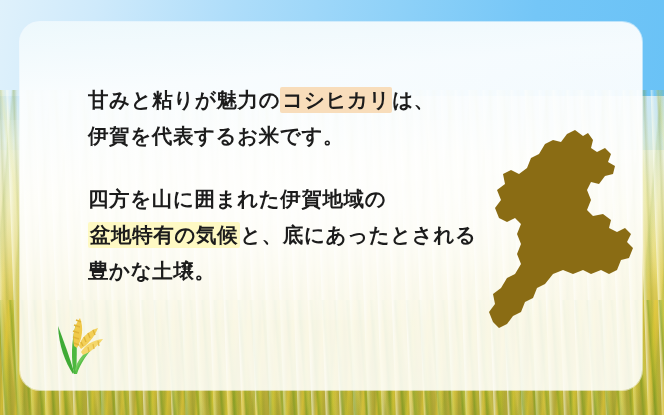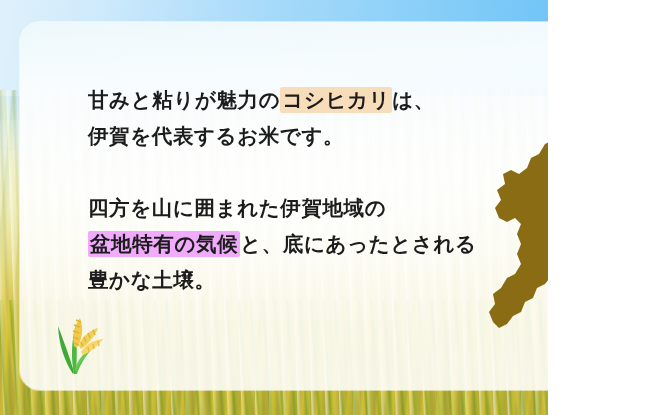--- a/index.html
+++ b/index.html
@@ -2,21 +2,21 @@
 <html lang="ja"><head>
 <meta charset="utf-8">
 <style>
   html, body {
     margin: 0;
     padding: 0;
     background: #ffffff;
   }
   #stage {
     position: relative;
-    width: 548px;
+    width: 664px;
     height: 415px;
     overflow: hidden;
     font-family: "DejaVu Sans", "Liberation Sans", sans-serif;
   }
 
   
   .bg-sky {
     position: absolute;
     left: 0; top: 0;
     width: 664px; height: 150px;
@@ -116,36 +116,36 @@
       rgba(255,255,250,0.45) 100%);
   }
 
   
   .copy {
     position: absolute;
     left: 88px; top: 82px;
     width: 400px;
   }
   .para { margin: 0; }
-  .para + .para { margin-top: 36px; }
+  .para + .para { margin-top: 27px; }
   .line {
     display: block;
     font-size: 20.5px;
     line-height: 36px;
     font-weight: 700;
     color: #1c1c1c;
     letter-spacing: 0.6px;
     white-space: nowrap;
   }
   .hl {
     padding: 1px 2px;
     border-radius: 2px;
   }
   .hl-peach { background: #f8ddbb; }
-  .hl-yellow { background: #f0abfc; }
+  .hl-yellow { background: #fef9c3; }
 
   
   .map {
     position: absolute;
     left: 487px; top: 128px;
     width: 152px; height: 205px;
   }
 
   
   .rice-icon {

